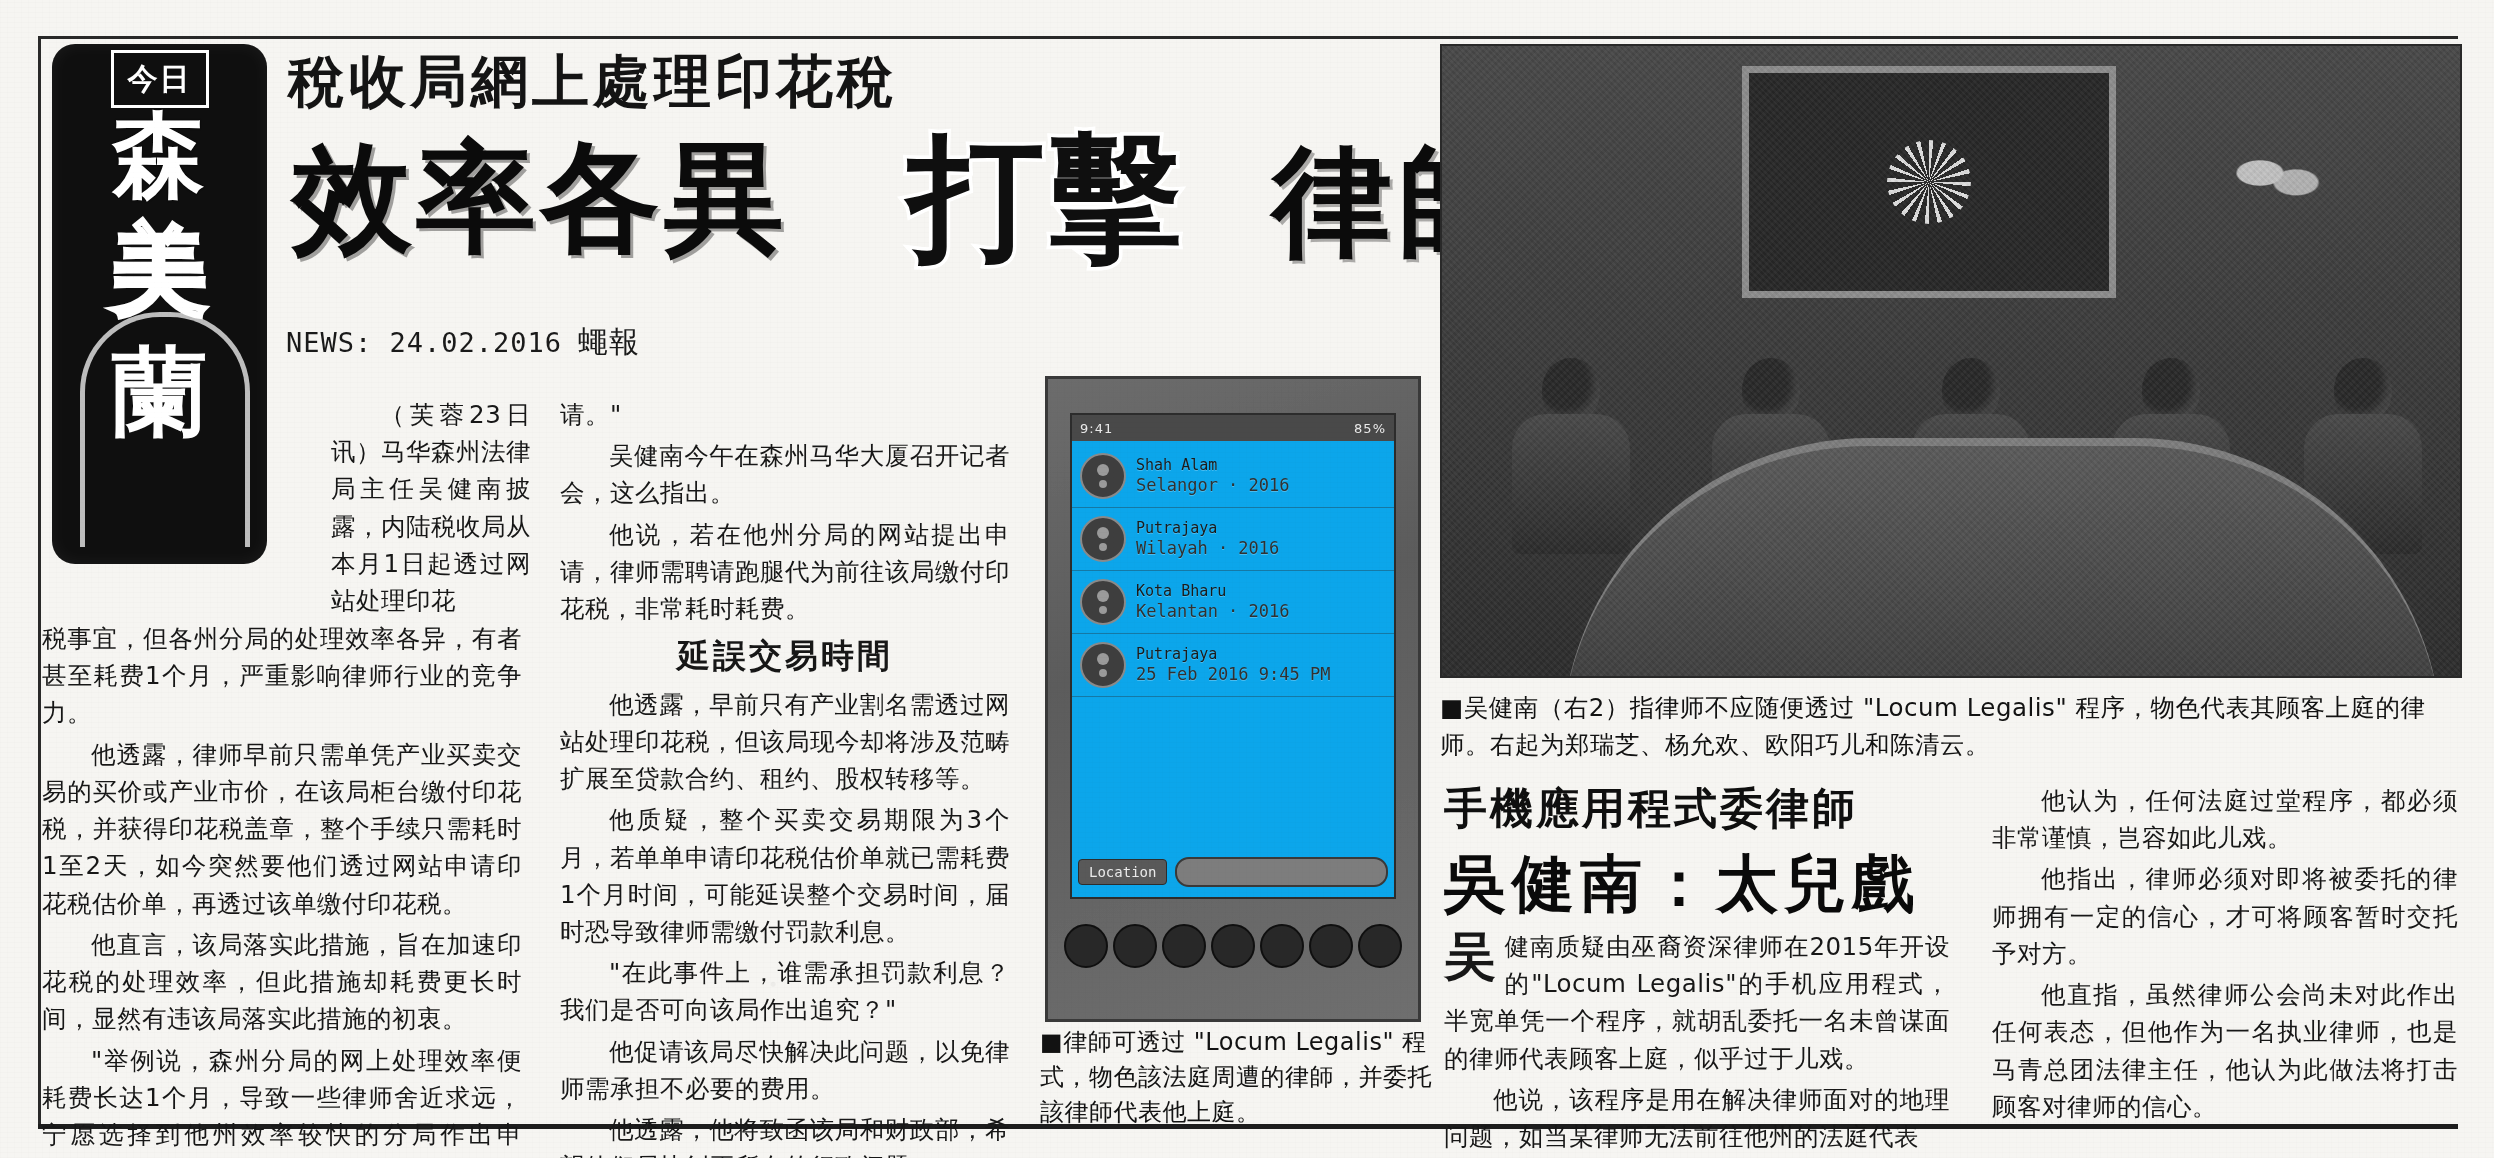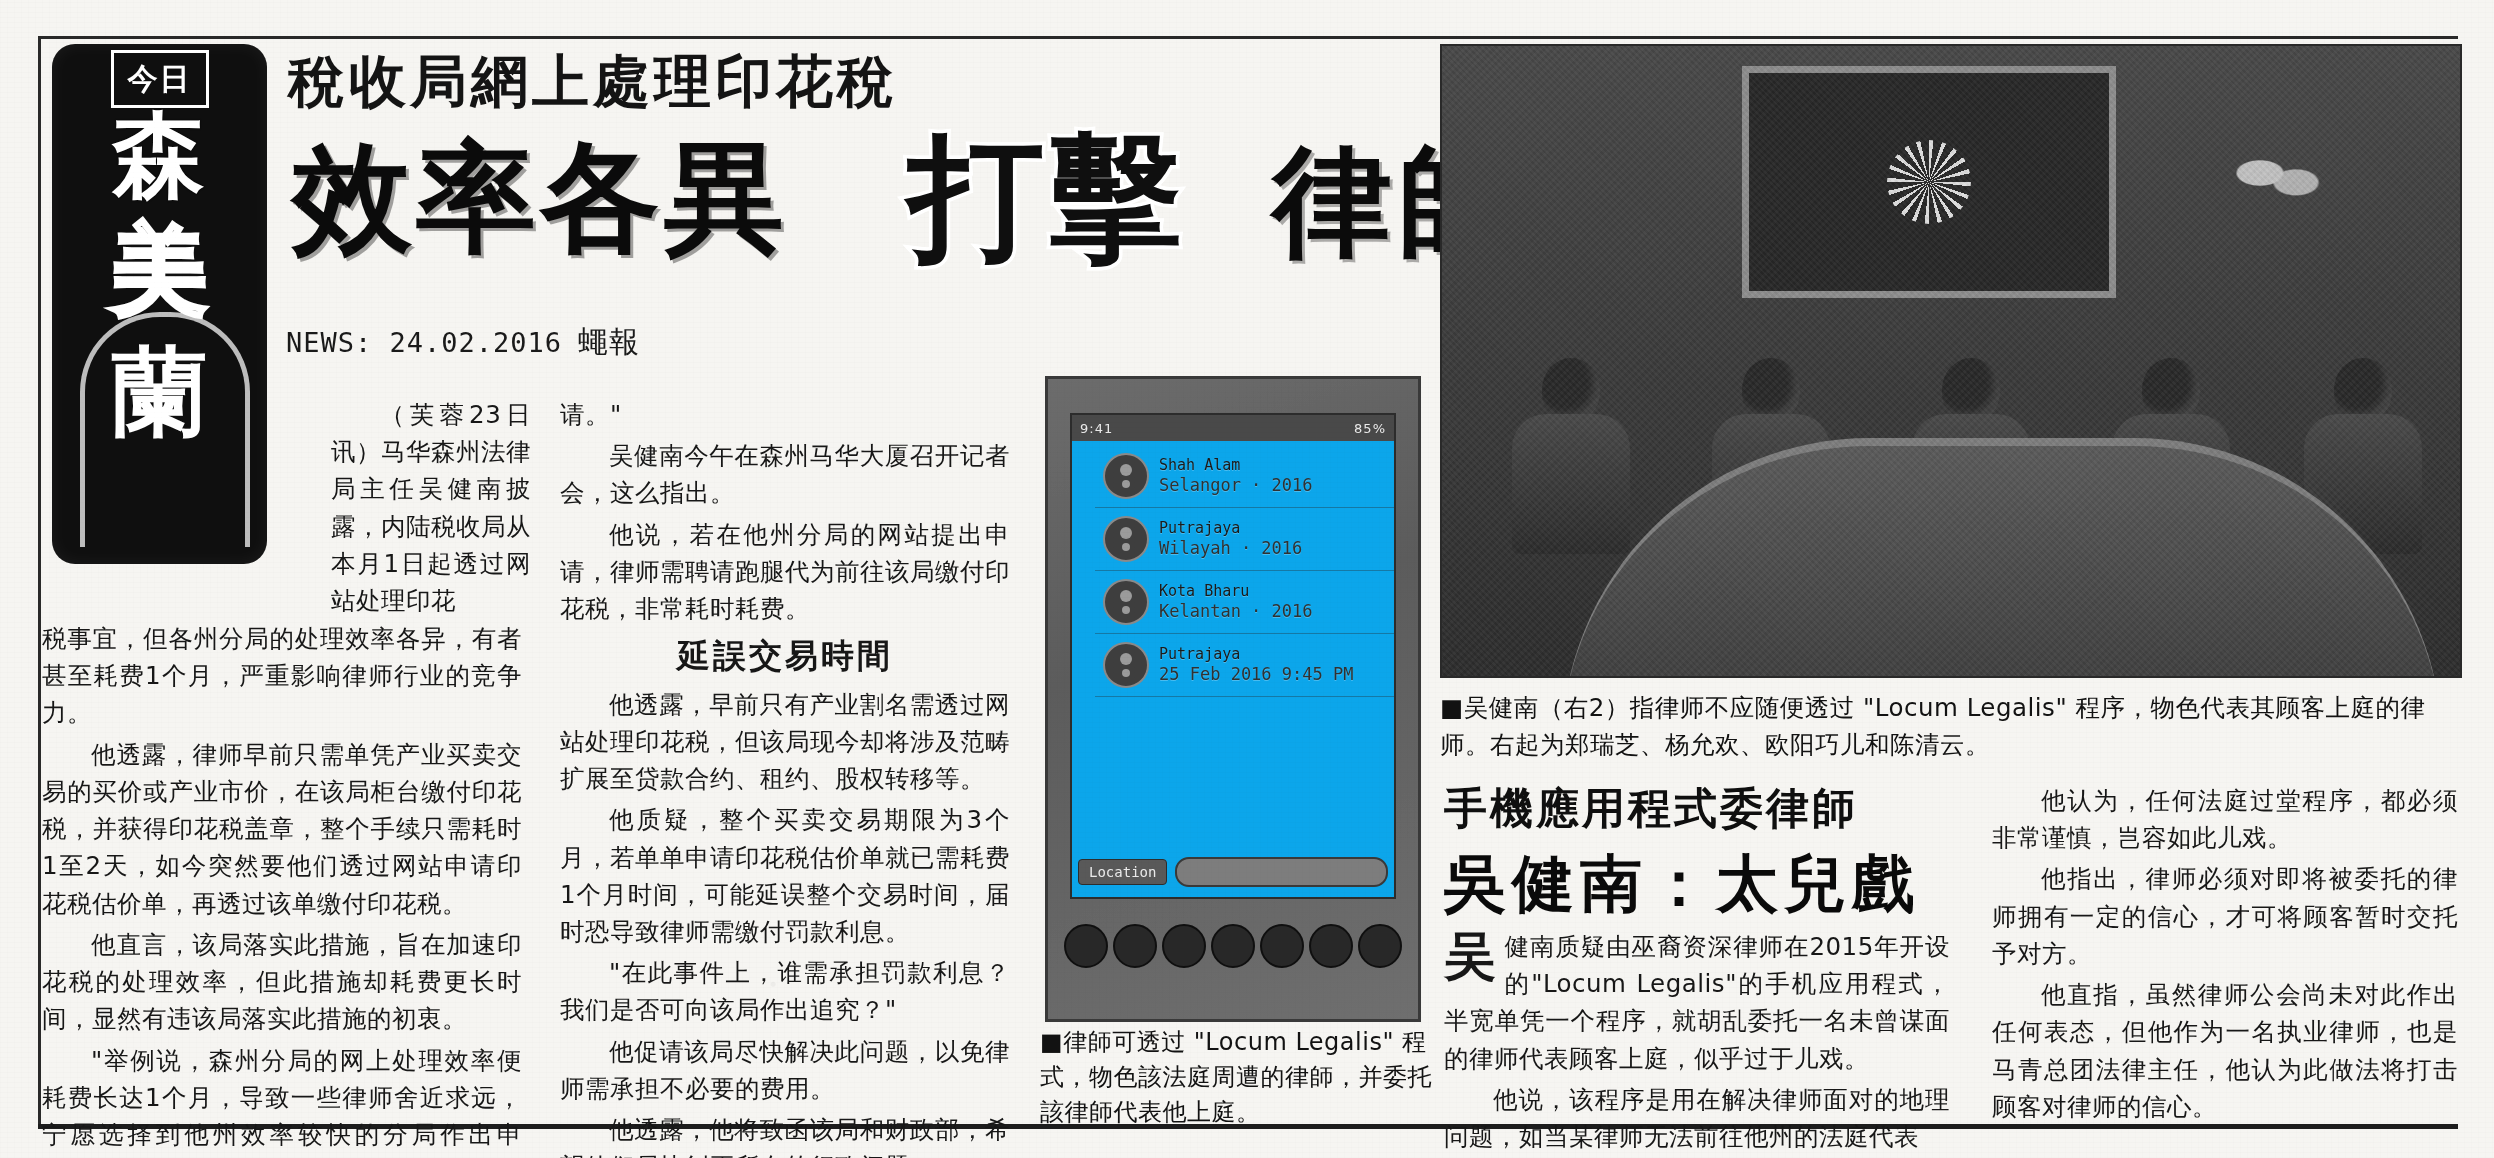--- a/index.html
+++ b/index.html
@@ -466,21 +466,21 @@
 
   </div>
 
   <div id="phone-figure">
     <div id="phone-body"></div>
     <div id="phone-screen">
       <div id="phone-statusbar">
         <span>9:41</span>
         <span>85%</span>
       </div>
-      <div style="position:absolute;left:0;right:0;top:30px;bottom:46px;padding-left:23px;">
+      <div style="position:absolute;left:0;right:0;top:30px;bottom:46px;">
         <div class="chat-row">
           <div class="chat-av"></div>
           <div class="chat-txt">
             <div>Shah Alam</div>
             <div class="chat-sub">Selangor · 2016</div>
           </div>
         </div>
         <div class="chat-row">
           <div class="chat-av"></div>
           <div class="chat-txt">

